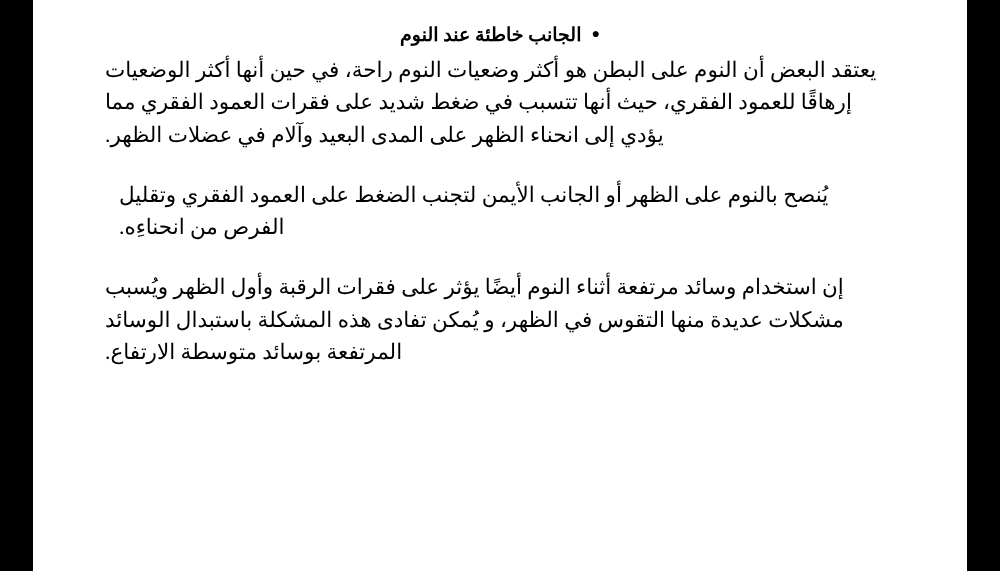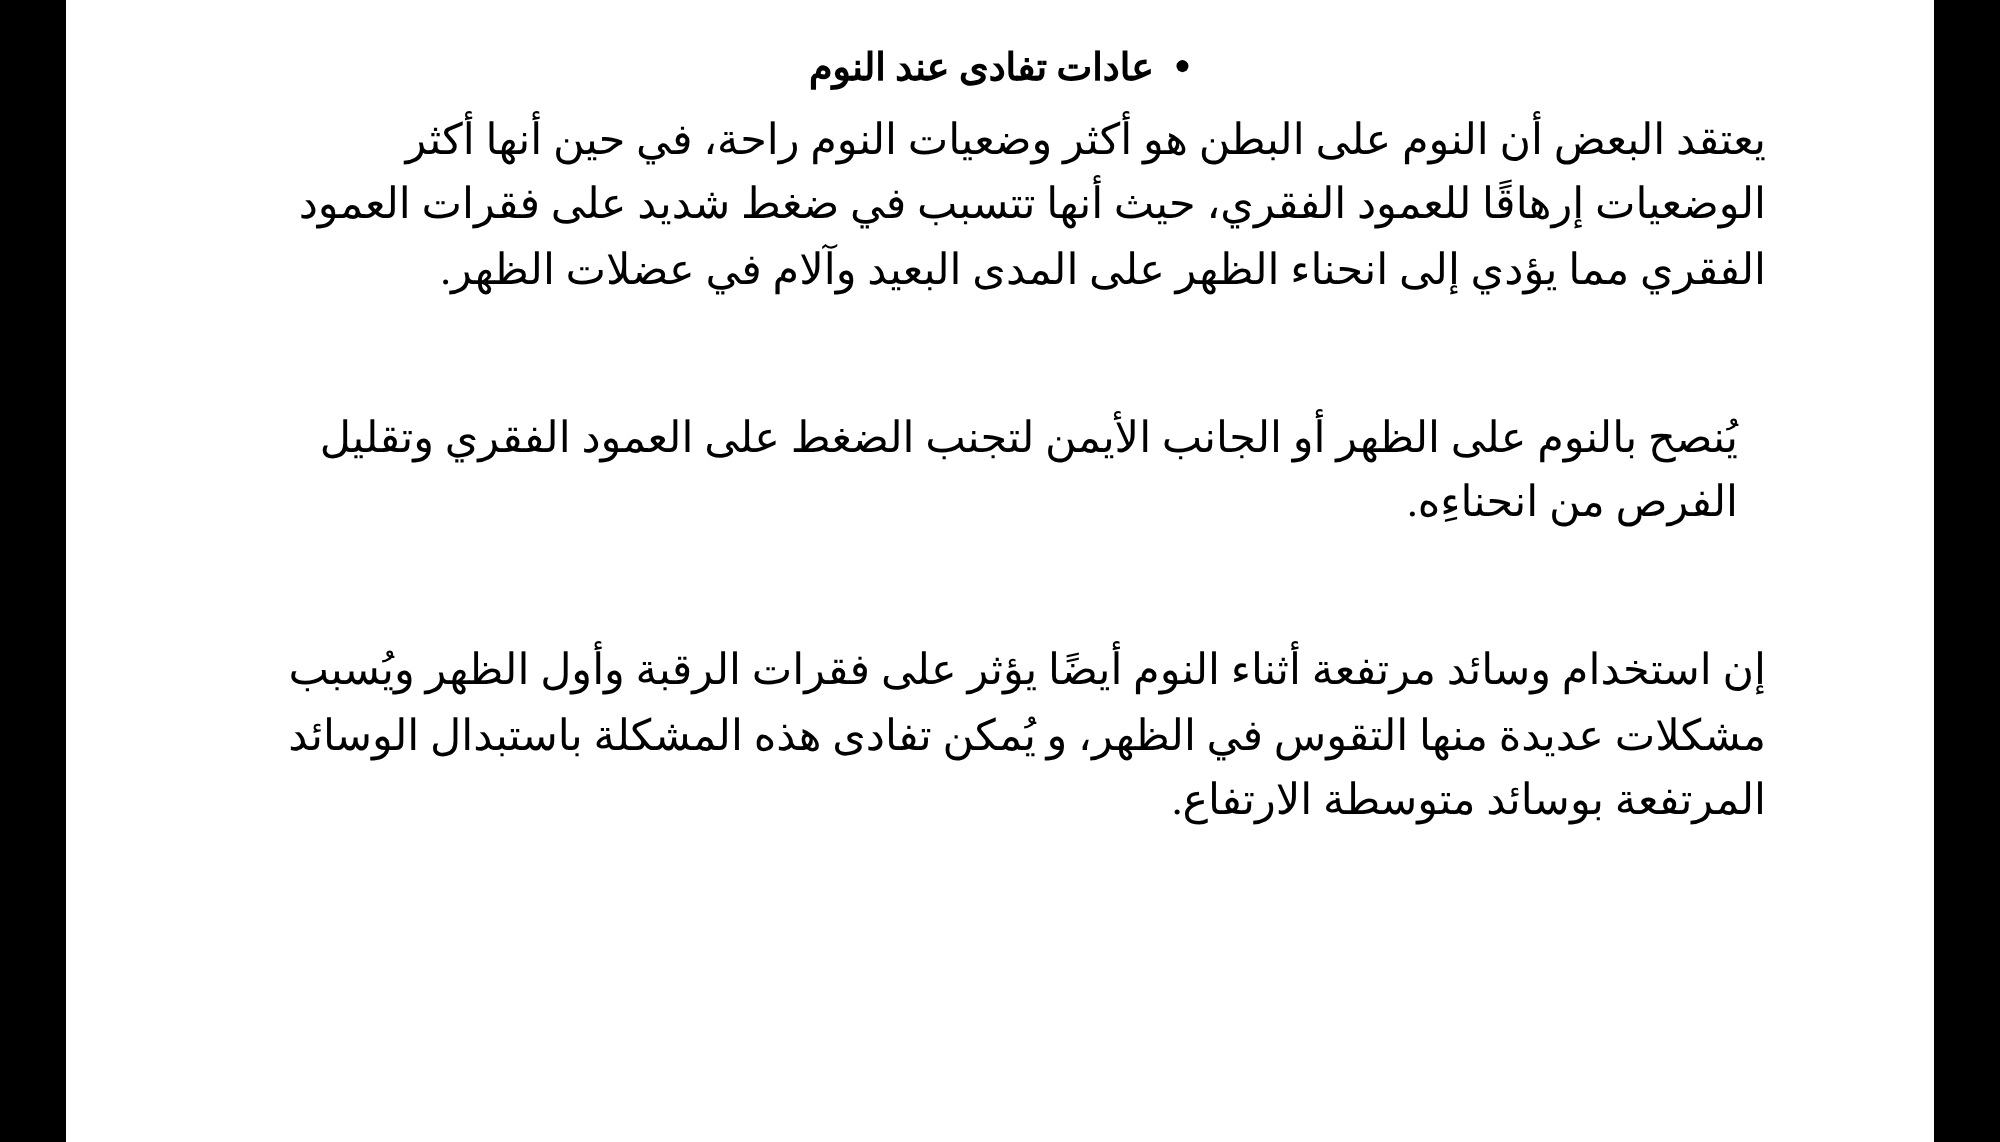--- a/index.html
+++ b/index.html
@@ -48,22 +48,22 @@
   }
   .bullet-dot {
     font-size: 14px;
     line-height: 1;
     display: inline-block;
     transform: translateY(-1px);
   }
   .para {
     font-size: 21.5px;
     line-height: 1.52;
-    text-align: right;
-    margin: 12px;
+    text-align: left;
+    margin: 0;
     padding: 0;
   }
   .para.p1 {
     margin-top: 2px;
     padding-right: 26px;
     padding-left: 26px;
   }
   .gap {
     height: 27px;
   }
@@ -80,21 +80,21 @@
 </style>
 </head>
 <body>
 
 <div class="page">
   <div class="slide-canvas">
     <div class="content">
 
       <div class="bullet-line">
         <span class="bullet-dot">●</span>
-        <span>عادات تفادى عند النوم</span>
+        <span>الجانب خاطئة عند النوم</span>
       </div>
 
       <p class="para p1">يعتقد البعض أن النوم على البطن هو أكثر وضعيات النوم راحة، في حين أنها أكثر الوضعيات إرهاقًا للعمود الفقري، حيث أنها تتسبب في ضغط شديد على فقرات العمود الفقري مما يؤدي إلى انحناء الظهر على المدى البعيد وآلام في عضلات الظهر.</p>
 
       <div class="gap"></div>
 
       <p class="para p2">يُنصح بالنوم على الظهر أو الجانب الأيمن لتجنب الضغط على العمود الفقري وتقليل الفرص من انحناءِه.</p>
 
       <div class="gap"></div>
 

